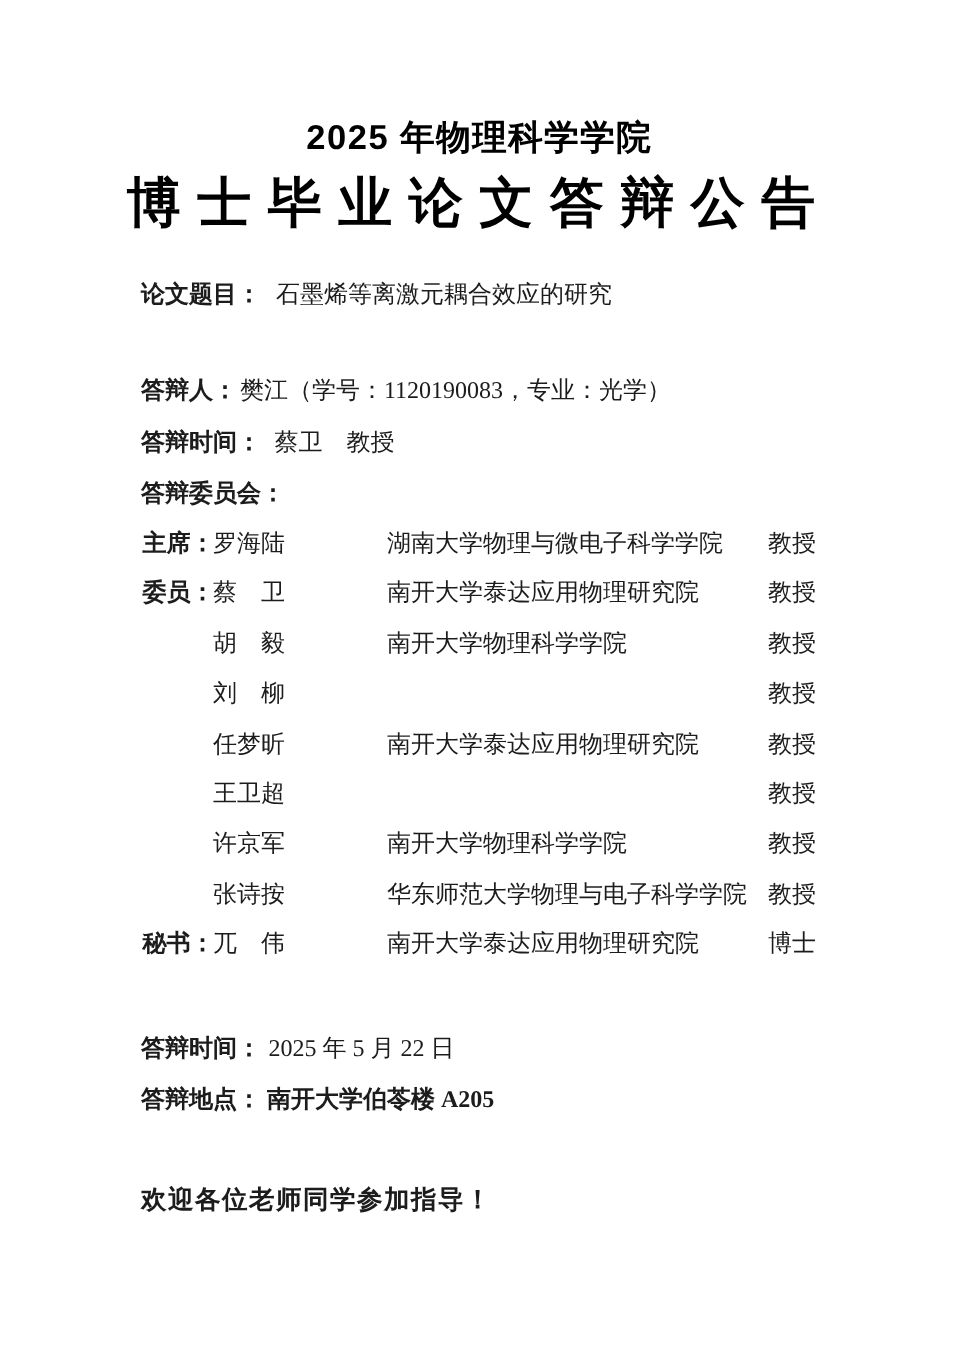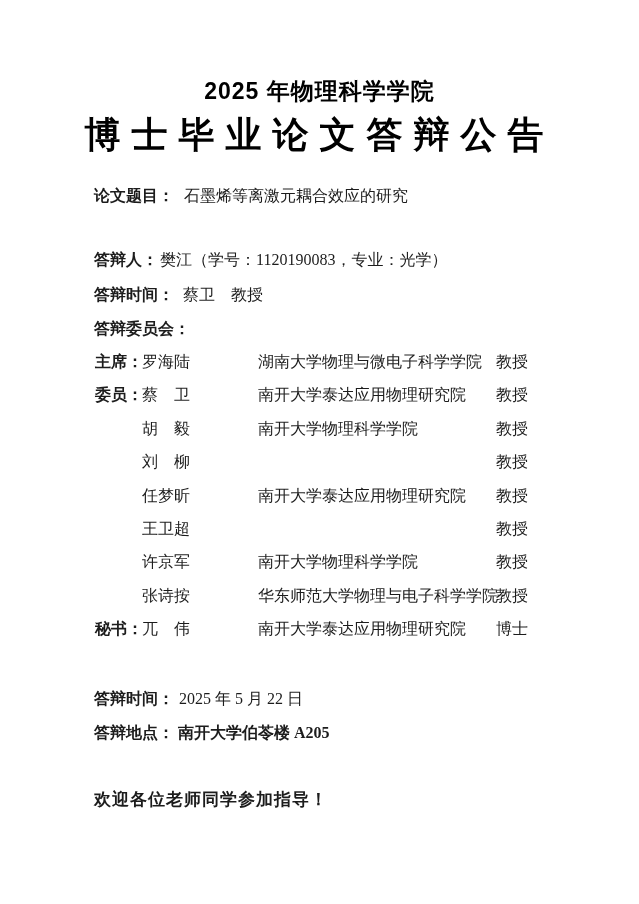--- a/index.html
+++ b/index.html
@@ -54,21 +54,21 @@
   .thesis-row .val { margin-left: 10px; }
   .candidate-row { top: 250px; }
   .candidate-row .val { margin-left: 2px; }
   .advisor-row  { top: 285px; }
   .advisor-row .val { margin-left: 9px; }
   .committee-heading { top: 319px; }
   .c-row { position: absolute; left: 95px; width: 544px; height: 20px; white-space: nowrap; }
   .c-role  { position: absolute; left: 0;   font-weight: bold; }
   .c-name  { position: absolute; left: 47px; }
   .c-inst  { position: absolute; left: 123px; margin-left: 40px; }
-  .c-title { position: absolute; left: 401px; }
+  .c-title { position: absolute; left: 417px; }
   .time-row     { top: 689px; }
   .time-row .val { margin-left: 5px; }
   .location-row { top: 723px; }
   .location-row .val { margin-left: 4px; font-weight: bold; }
   .welcome-row  { top: 788px; font-weight: bold; font-size: 17px; letter-spacing: 1px; }
 </style>
 </head>
 <body>
 
 <div class="page">

